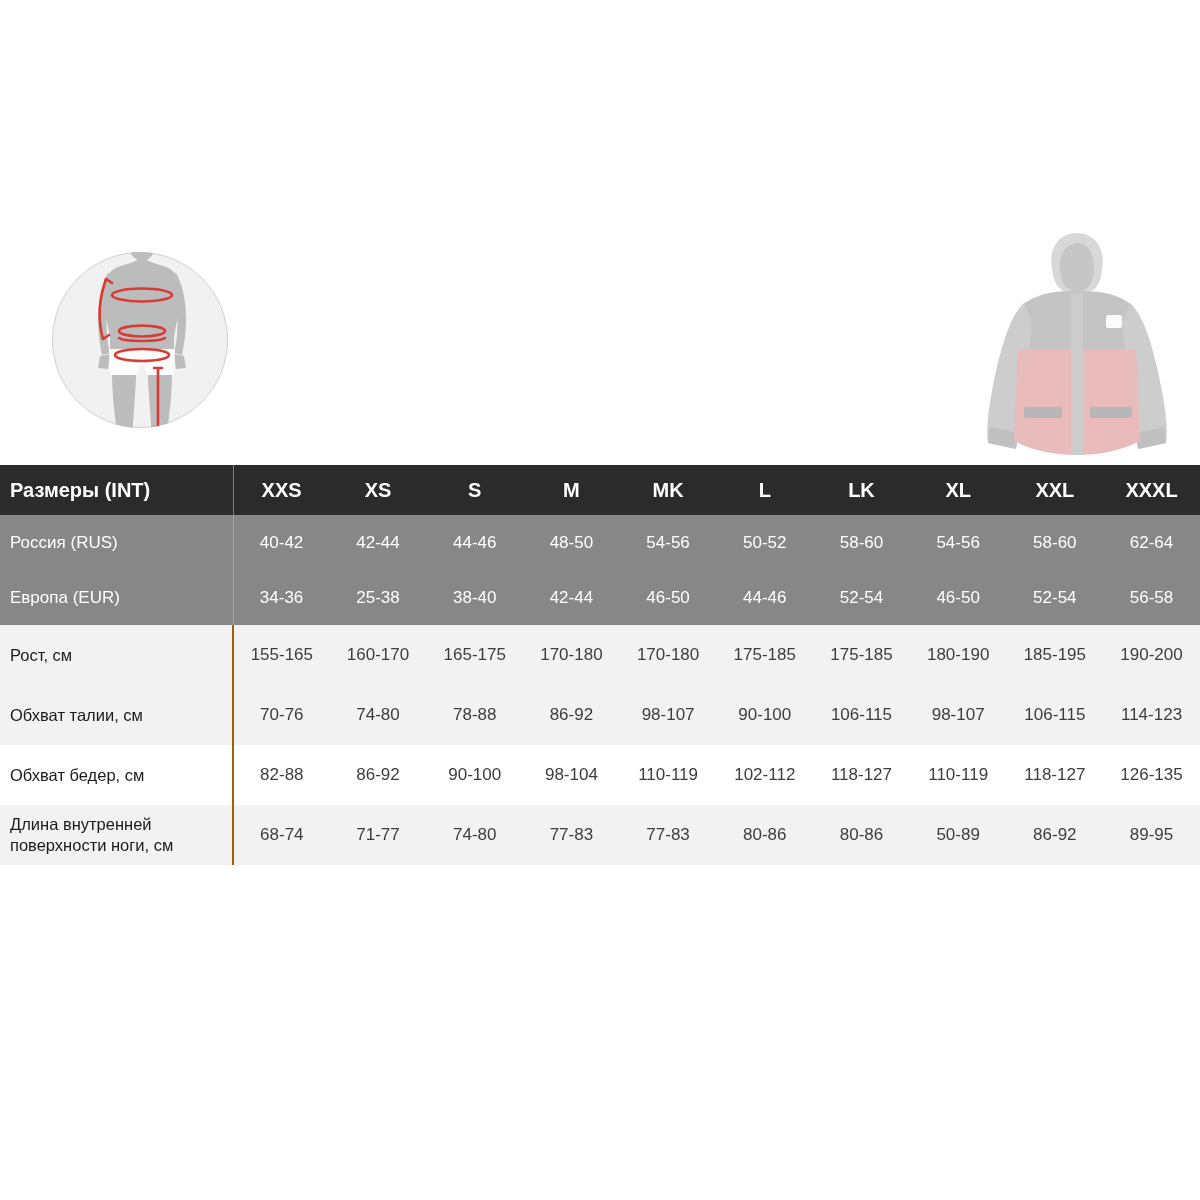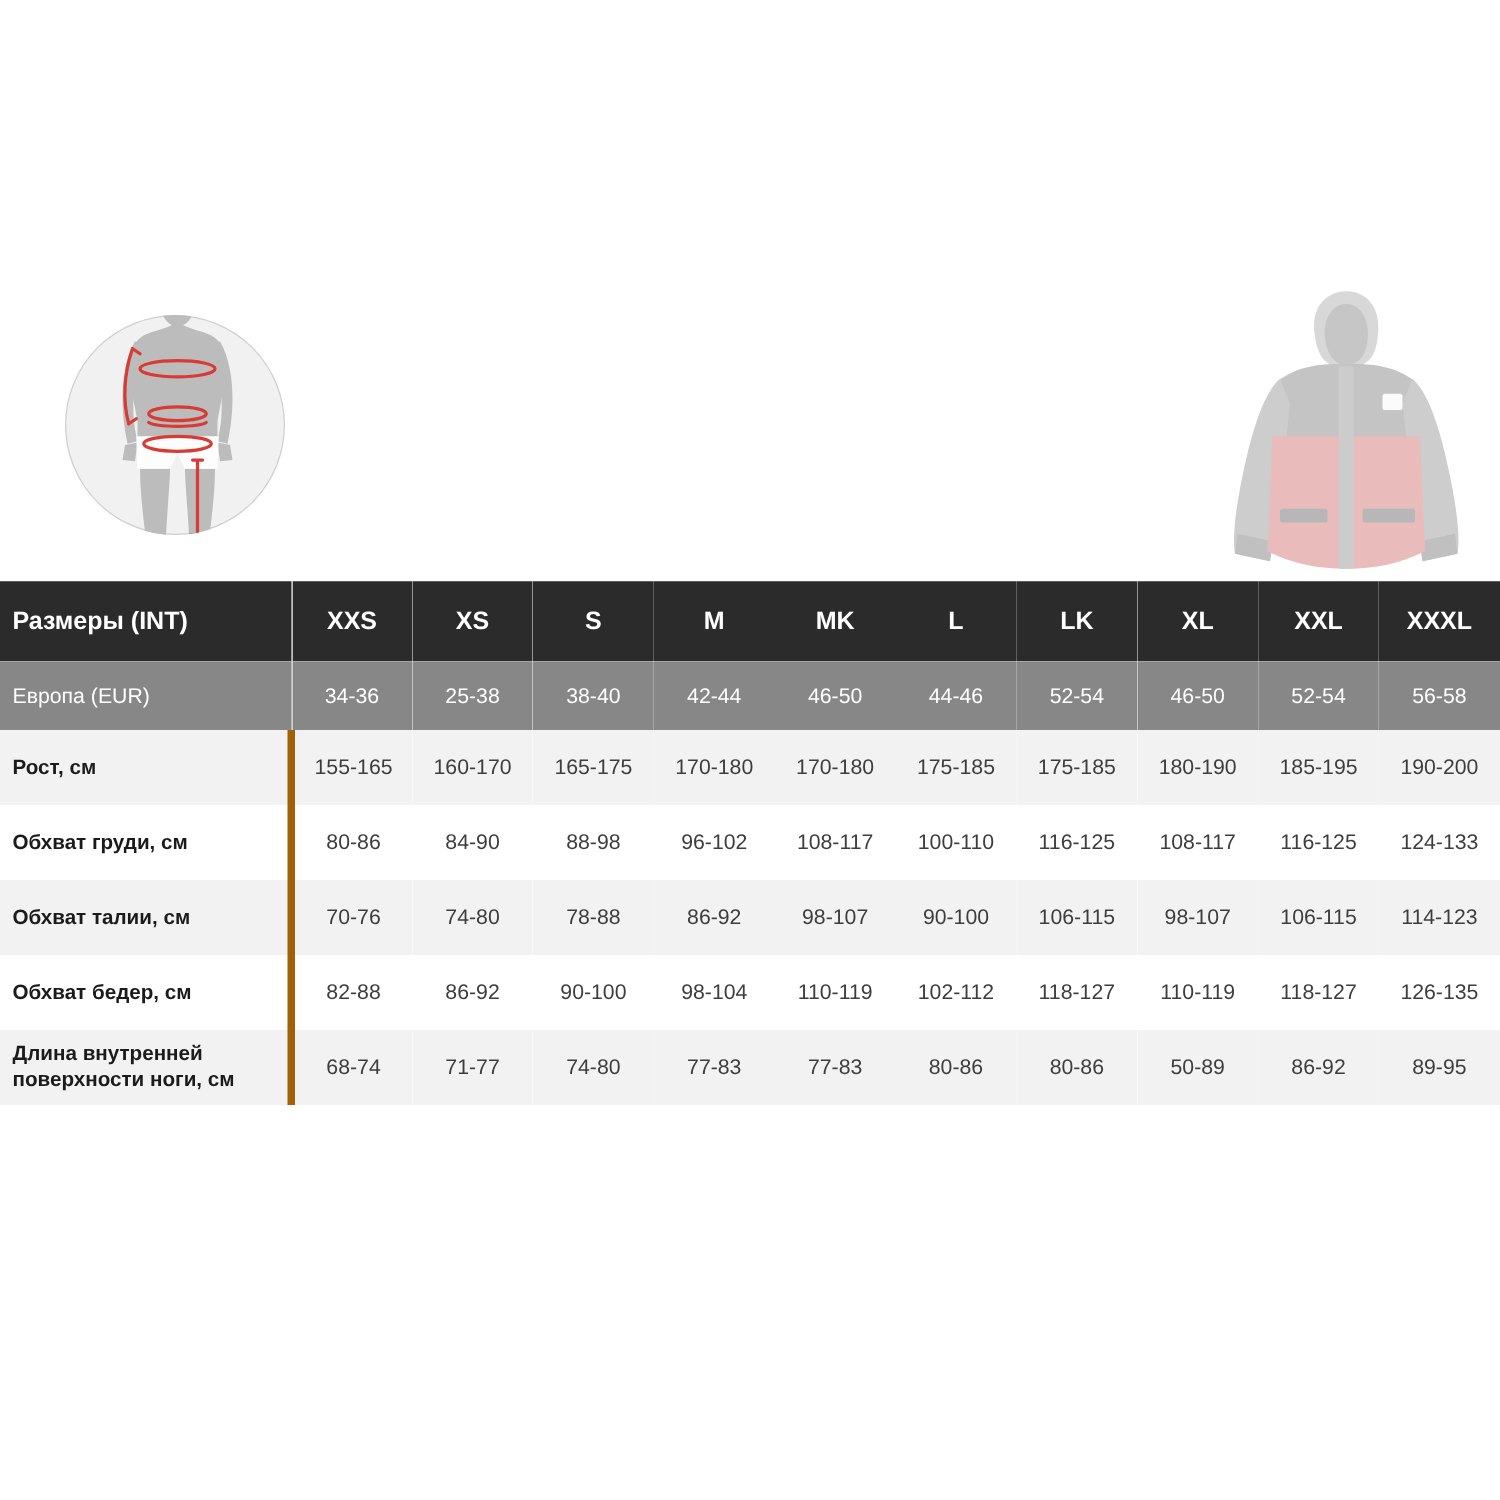--- a/index.html
+++ b/index.html
@@ -22,31 +22,31 @@
   .jacket-img{position:absolute;left:982px;top:231px;width:190px;height:236px;opacity:0.34;}
   
   table.size-table{
     position:absolute;left:0;top:465px;width:1200px;
     border-collapse:collapse;table-layout:fixed;
   }
   .size-table th,.size-table td{
     padding:0;text-align:center;vertical-align:middle;
     font-size:17px;overflow:hidden;
   }
-  tr.head{background:#2b2b2b;color:#ffffff;height:64px;border-radius:14px;}
+  tr.head{background:#2b2b2b;color:#ffffff;height:50px;border-radius:14px;}
   tr.head th{font-size:20px;font-weight:bold;}
   tr.size-row{background:#878787;color:#ffffff;height:55px;}
   tr.size-row td{font-weight:400;}
   tr.body-row{background:#ffffff;height:60px;}
   tr.body-row.alt{background:#f2f2f2;}
   tr.body-row td.val{color:#3d3d3d;}
   .corner,.lbl{text-align:left !important;padding-left:10px !important;padding-right:34px !important;}
   tr.head .corner{border-right:1px solid #7c7c7c;}
   tr.size-row .lbl{border-right:1px solid #a3a3a3;font-size:17px;}
-  tr.body-row .lbl{border-right:6px solid #a16207;font-weight:bold;color:#1b1b1b;font-size:16.5px;line-height:1.25;}
+  tr.body-row .lbl{border-right:2px solid #a16207;font-weight:normal;color:#1b1b1b;font-size:16.5px;line-height:1.25;}
 </style>
 </head>
 <body>
 
 <div class="hero">
 
   <svg class="measure-icon" viewBox="0 0 180 195" xmlns="http://www.w3.org/2000/svg">
     <defs>
       <clipPath id="circClip">
           <circle cx="90" cy="97" r="88"></circle>
@@ -128,20 +128,33 @@
         <th>MK</th>
         <th>L</th>
         <th>LK</th>
         <th>XL</th>
         <th>XXL</th>
         <th>XXXL</th>
       </tr>
   </thead>
   <tbody>
       <tr class="size-row">
+        <td class="lbl">Россия (RUS)</td>
+        <td class="val">40-42</td>
+        <td class="val">42-44</td>
+        <td class="val">44-46</td>
+        <td class="val">48-50</td>
+        <td class="val">54-56</td>
+        <td class="val">50-52</td>
+        <td class="val">58-60</td>
+        <td class="val">54-56</td>
+        <td class="val">58-60</td>
+        <td class="val">62-64</td>
+      </tr>
+      <tr class="size-row">
         <td class="lbl">Европа (EUR)</td>
         <td class="val">34-36</td>
         <td class="val">25-38</td>
         <td class="val">38-40</td>
         <td class="val">42-44</td>
         <td class="val">46-50</td>
         <td class="val">44-46</td>
         <td class="val">52-54</td>
         <td class="val">46-50</td>
         <td class="val">52-54</td>
@@ -153,33 +166,20 @@
         <td class="val">160-170</td>
         <td class="val">165-175</td>
         <td class="val">170-180</td>
         <td class="val">170-180</td>
         <td class="val">175-185</td>
         <td class="val">175-185</td>
         <td class="val">180-190</td>
         <td class="val">185-195</td>
         <td class="val">190-200</td>
       </tr>
-      <tr class="body-row">
-        <td class="lbl">Обхват груди, см</td>
-        <td class="val">80-86</td>
-        <td class="val">84-90</td>
-        <td class="val">88-98</td>
-        <td class="val">96-102</td>
-        <td class="val">108-117</td>
-        <td class="val">100-110</td>
-        <td class="val">116-125</td>
-        <td class="val">108-117</td>
-        <td class="val">116-125</td>
-        <td class="val">124-133</td>
-      </tr>
       <tr class="body-row alt">
         <td class="lbl">Обхват талии, см</td>
         <td class="val">70-76</td>
         <td class="val">74-80</td>
         <td class="val">78-88</td>
         <td class="val">86-92</td>
         <td class="val">98-107</td>
         <td class="val">90-100</td>
         <td class="val">106-115</td>
         <td class="val">98-107</td>

